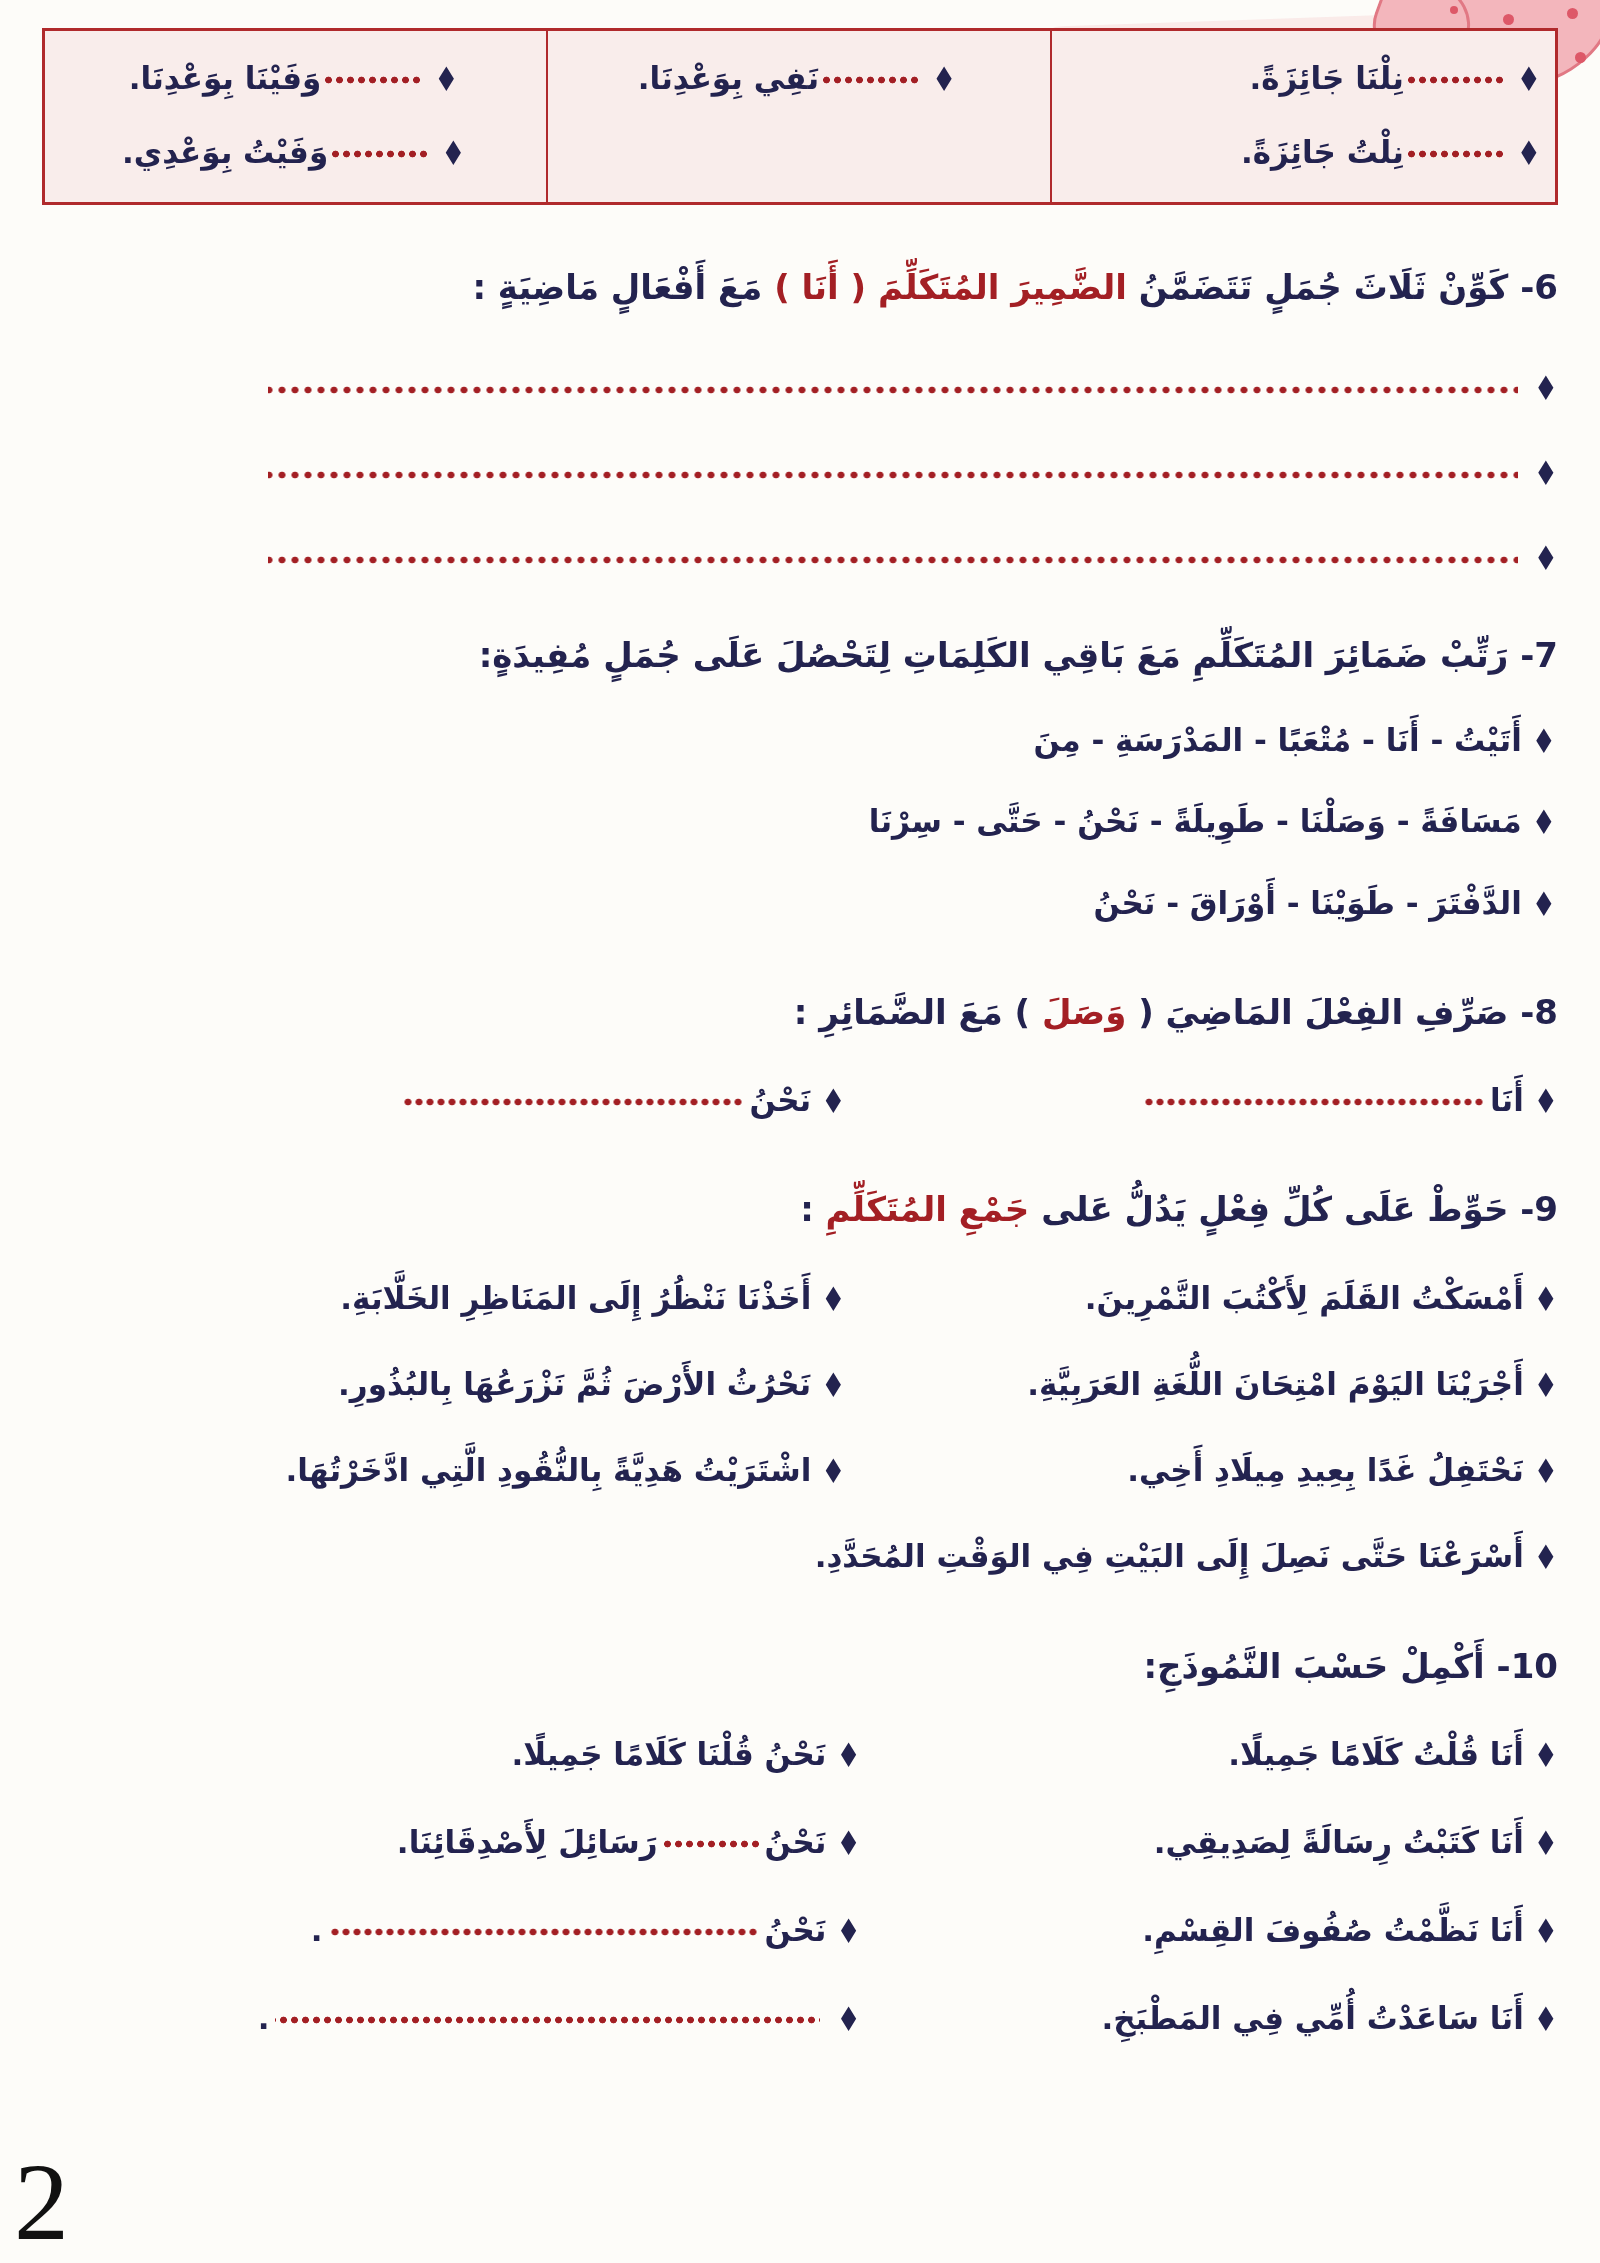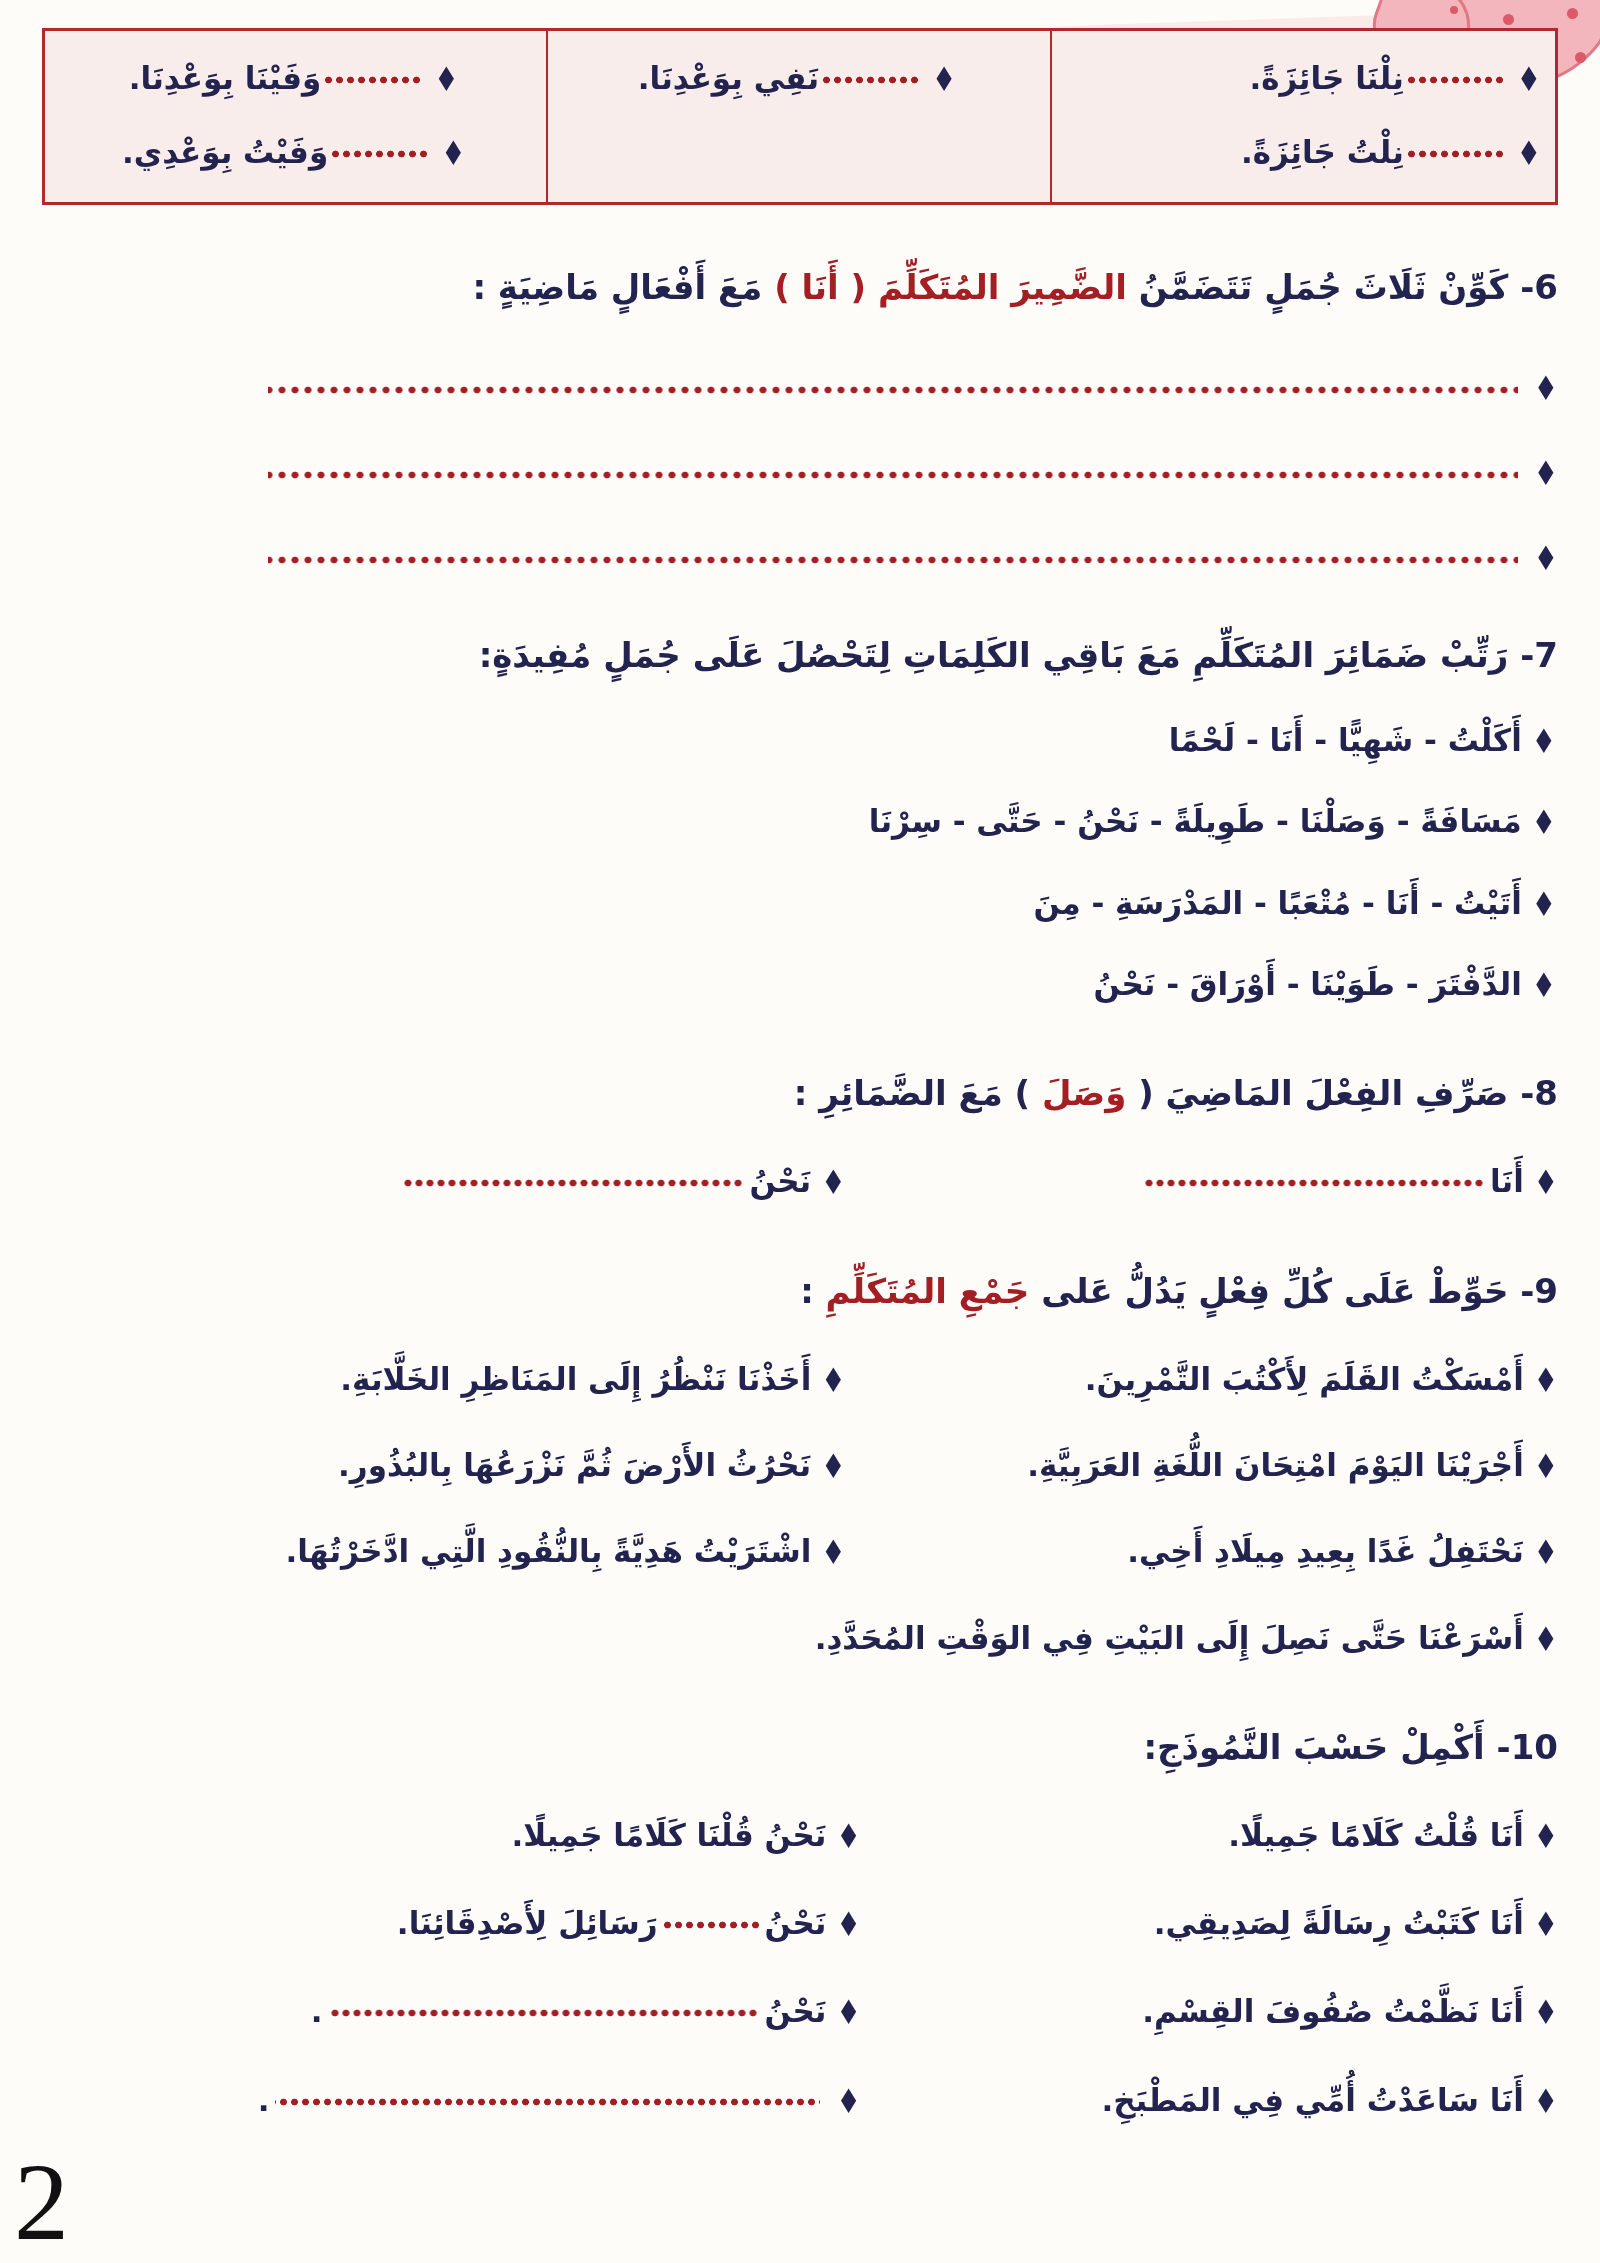--- a/index.html
+++ b/index.html
@@ -105,23 +105,22 @@
     </div>
 
     <h2 class="head mt-sec"><span>6- كَوِّنْ ثَلَاثَ جُمَلٍ تَتَضَمَّنُ </span><span class="red">الضَّمِيرَ المُتَكَلِّمَ ( أَنَا )</span><span> مَعَ أَفْعَالٍ مَاضِيَةٍ :</span></h2>
 
     <div class="fill-line"><span class="blt">♦</span><span class="dots b-line"></span></div>
     <div class="fill-line"><span class="blt">♦</span><span class="dots b-line"></span></div>
     <div class="fill-line"><span class="blt">♦</span><span class="dots b-line"></span></div>
 
     <h2 class="head mt-sec"><span>7- رَتِّبْ ضَمَائِرَ المُتَكَلِّمِ مَعَ بَاقِي الكَلِمَاتِ لِتَحْصُلَ عَلَى جُمَلٍ مُفِيدَةٍ:</span></h2>
     <div class="s7items">
-      <div class="item"><span class="blt">♦</span><span>أَكَلْتُ - شَهِيًّا - أَنَا - لَحْمًا</span></div>
+      <div class="item"><span class="blt">♦</span><span>أَتَيْتُ - أَنَا - مُتْعَبًا - المَدْرَسَةِ - مِنَ</span></div>
       <div class="item"><span class="blt">♦</span><span>مَسَافَةً - وَصَلْنَا - طَوِيلَةً - نَحْنُ - حَتَّى - سِرْنَا</span></div>
-      <div class="item"><span class="blt">♦</span><span>أَتَيْتُ - أَنَا - مُتْعَبًا - المَدْرَسَةِ - مِنَ</span></div>
       <div class="item"><span class="blt">♦</span><span>الدَّفْتَرَ - طَوَيْنَا - أَوْرَاقَ - نَحْنُ</span></div>
     </div>
 
     <h2 class="head mt-sec"><span>8- صَرِّفِ الفِعْلَ المَاضِيَ ( </span><span class="red">وَصَلَ</span><span> ) مَعَ الضَّمَائِرِ :</span></h2>
     <div class="two-col">
       <div class="item"><span class="blt">♦</span><span>أَنَا</span><span class="dots b-med"></span></div>
       <div class="item"><span class="blt">♦</span><span>نَحْنُ</span><span class="dots b-med"></span></div>
     </div>
 
     <h2 class="head mt-sec"><span>9- حَوِّطْ عَلَى كُلِّ فِعْلٍ يَدُلُّ عَلى </span><span class="red">جَمْعِ المُتَكَلِّمِ</span><span> :</span></h2>

